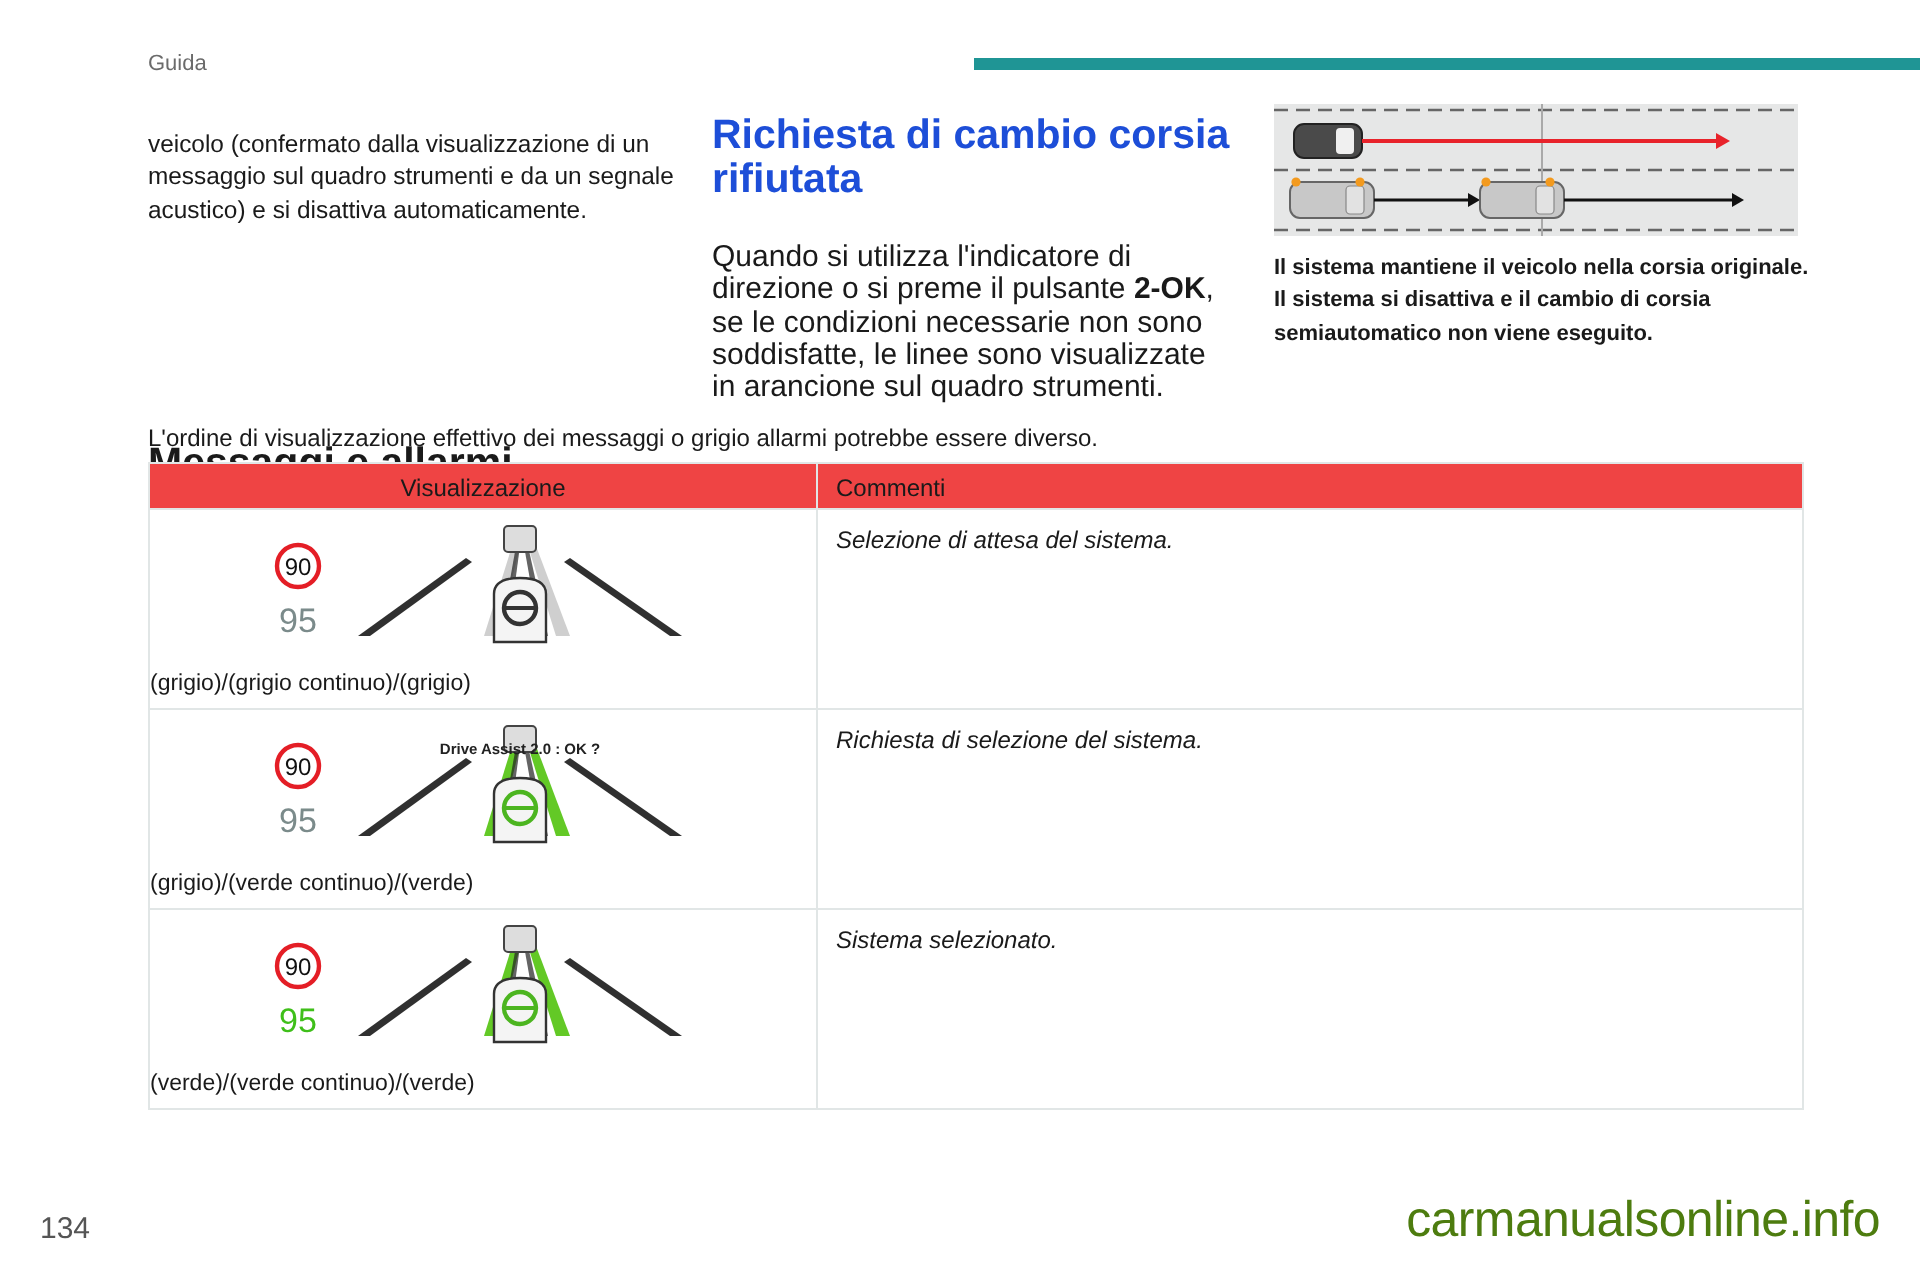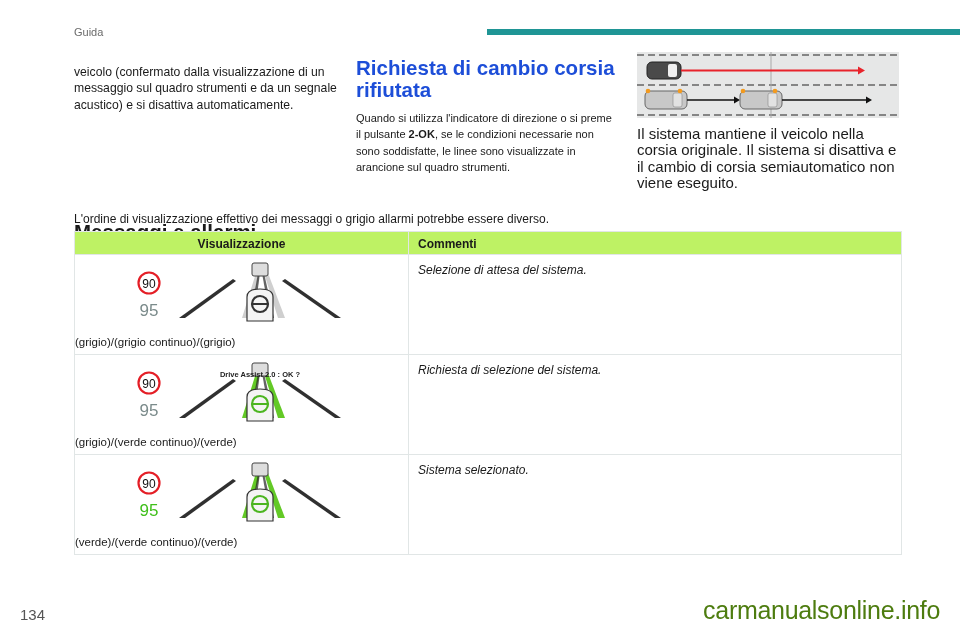--- a/index.html
+++ b/index.html
@@ -5,32 +5,32 @@
   * { box-sizing: border-box; margin: 0; padding: 0; }
   html, body { width: 960px; height: 640px; background: #ffffff; overflow: hidden; }
   body { position: relative; font-family: "Liberation Sans", sans-serif; color: #1a1a1a; }
 
   .header-title { position: absolute; left: 74px; top: 26px; font-size: 11px; color: #6b6b6b; }
   .header-bar { position: absolute; left: 487px; top: 29px; width: 473px; height: 6px; background: #1f9595; }
 
   .col1 { position: absolute; left: 74px; top: 64px; width: 270px; font-size: 12.2px; line-height: 16.3px; }
   .col2 { position: absolute; left: 356px; top: 57px; width: 262px; }
   .col2 h2 { font-size: 20.5px; line-height: 22px; font-weight: bold; color: #1d4ed8; }
-  .col2 p { margin-top: 9px; font-size: 11px; line-height: 16.3px; }
+  .col2 p { margin-top: 20px; font-size: 15px; line-height: 16.3px; }
   .col3 { position: absolute; left: 637px; top: 52px; width: 270px; }
-  .col3 p { margin-top: 8px; font-size: 15px; line-height: 16.3px; }
+  .col3 p { margin-top: 8px; font-size: 11px; line-height: 16.3px; font-weight: bold; }
 
   .lane-diagram { width: 262px; height: 66px; display: block; }
 
   .section-title { position: absolute; left: 74px; top: 188px; font-size: 20.5px; font-weight: bold; margin-top: 32px; }
   .section-intro { position: absolute; left: 74px; top: 212px; font-size: 12px; }
 
   .msg-table { position: absolute; left: 74px; top: 231px; width: 828px; border-collapse: collapse; font-size: 12px; }
   .msg-table th, .msg-table td { border: 1px solid #e1e6e6; vertical-align: top; }
-  .msg-table th { height: 23px; font-weight: bold; background: #bef264; padding-top: 5px; }
+  .msg-table th { height: 23px; font-weight: normal; background: #ef4444; padding-top: 5px; }
   .msg-table th.c1 { text-align: center; width: 333px; }
   .msg-table th.c2 { text-align: left; padding-left: 9px; }
   .msg-table td.disp { height: 99px; position: relative; }
   .msg-table td.comment { padding: 8px 9px; font-style: italic; }
 
   .disp-wrap { position: relative; width: 333px; height: 99px; }
   .disp-graphic { position: absolute; left: 60px; top: 6px; }
   .disp-caption { position: absolute; left: 0; right: 0; top: 81px; text-align: left; font-size: 11.5px; }
 
   .page-number { position: absolute; left: 20px; top: 606px; font-size: 15px; color: #555; }

